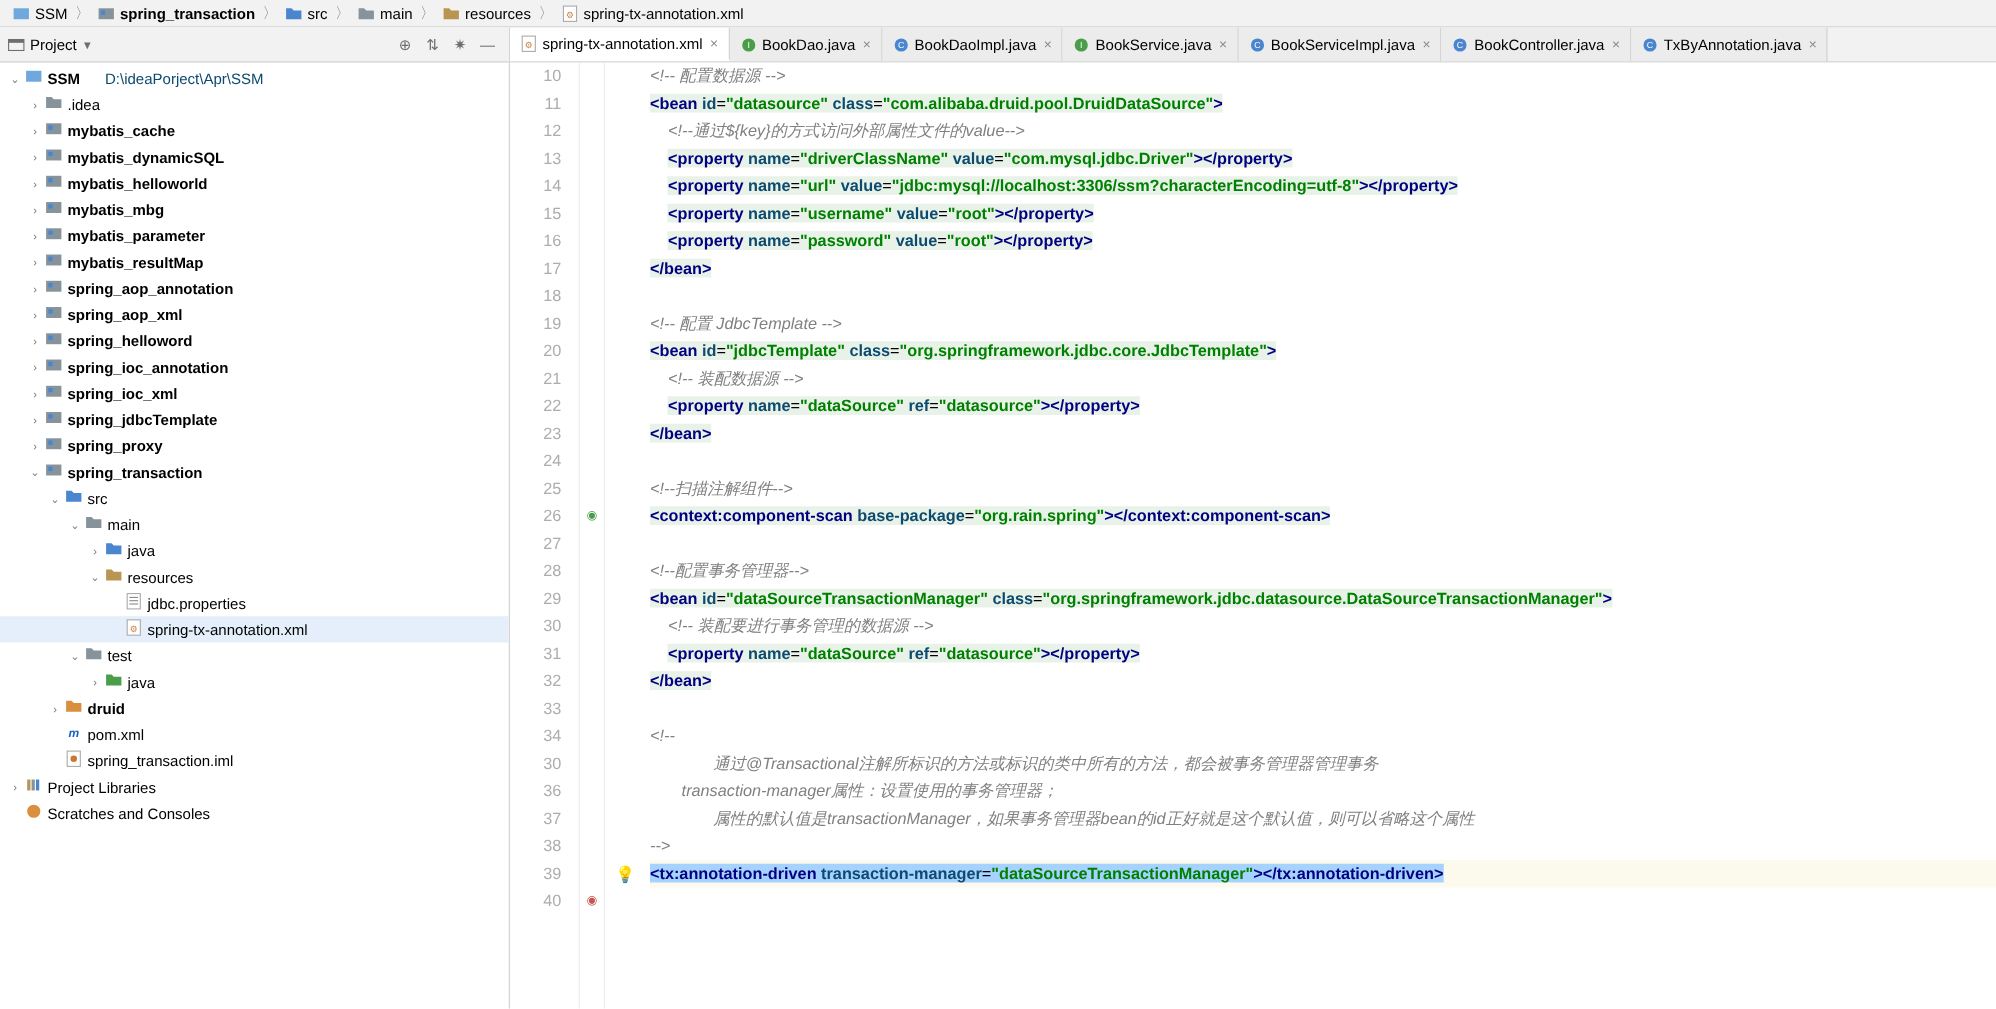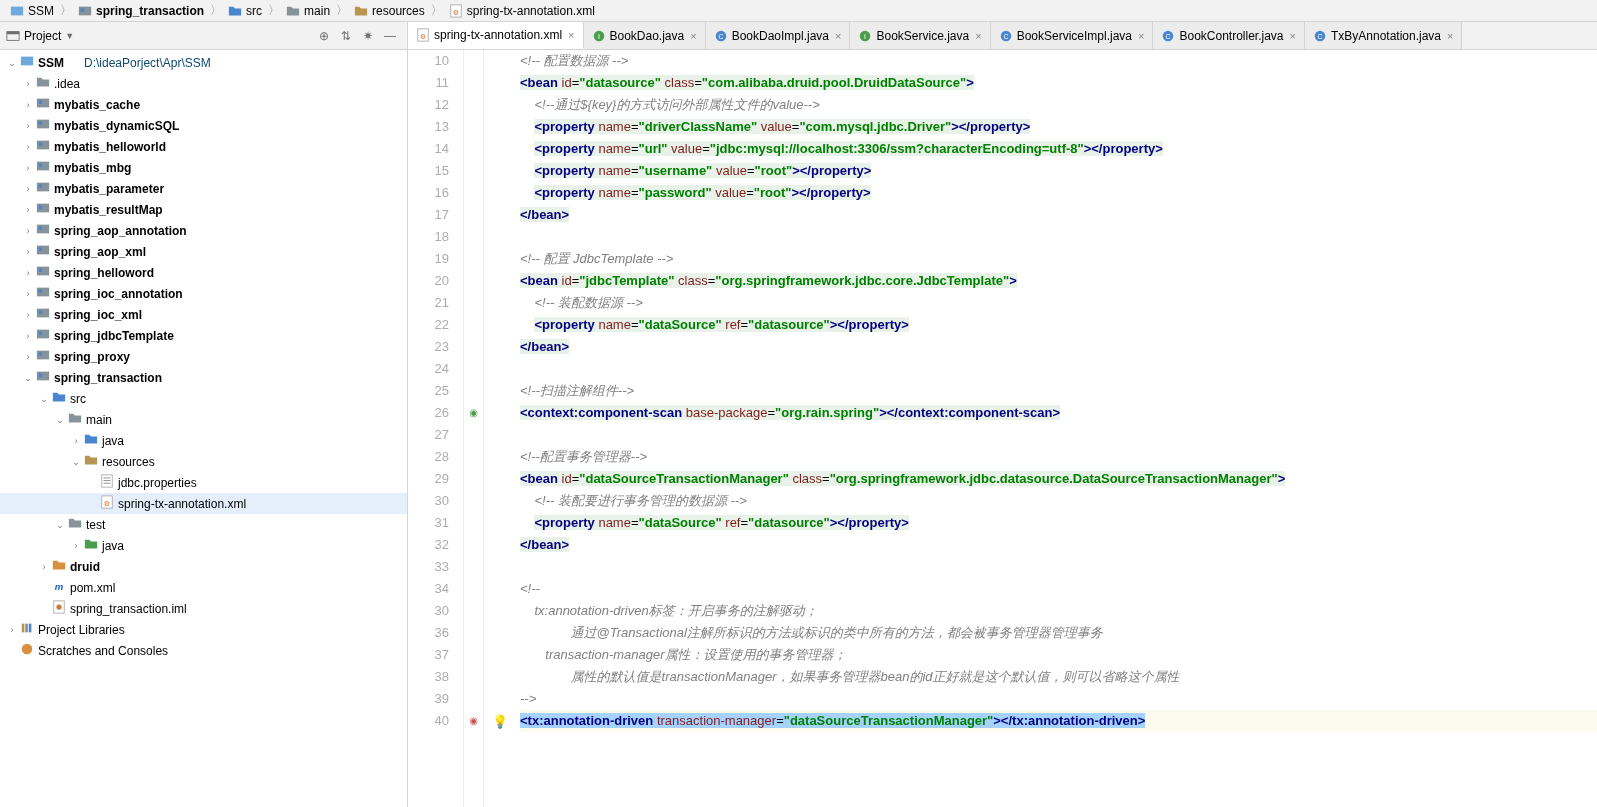--- a/index.html
+++ b/index.html
@@ -33,21 +33,21 @@
 .warning-bar { background: #fff8d6; border-bottom: 1px solid #e6da8f; padding: 4px 10px; font-size: 12px; color: #3b3b00; }
 .code-area { flex: 1; display: flex; overflow: hidden; font-family: "JetBrains Mono", Consolas, monospace; font-size: 13px; line-height: 22px; }
 .gutter { width: 56px; background: #fff; border-right: 1px solid #eee; text-align: right; color: #adadad; padding-right: 14px; user-select: none; }
 .gutter .ln { height: 22px; position: relative; }
 .gutter-marker { width: 20px; border-right: 1px solid #eee; background: #fff; }
 .gutter-marker .mk { height: 22px; display:flex; align-items:center; justify-content:center; }
 .code { flex: 1; overflow: auto; background: #fff; padding-left: 36px; }
 .code .line { height: 22px; white-space: pre; }
 .code .line.caret { background: #fcfaed; }
 .hl-tag { color: #000080; font-weight: bold; }
-.hl-attr { color: #7f1d1d; font-weight: normal; }
+.hl-attr { color: #0c4a6e; font-weight: bold; }
 .hl-val { color: #008000; font-weight: bold; }
 .hl-comment { color: #808080; font-style: italic; }
 .hl-bg { background: #e8f2e8; }
 .hl-sel { background: #a6d2ff; text-align: center; }
 svg.proj-icon { width:14px; height:14px; }
 </style>
 </head>
 <body>
 
 <div class="breadcrumb" id="breadcrumb">
@@ -492,21 +492,20 @@
           <div class="line"><span class="hl-comment">&lt;!--扫描注解组件--&gt;</span></div>
           <div class="line"><span class="hl-bg"><span class="hl-tag">&lt;context:component-scan</span> <span class="hl-attr">base-package</span>=<span class="hl-val">"org.rain.spring"</span><span class="hl-tag">&gt;&lt;/context:component-scan&gt;</span></span></div>
           <div class="line">&nbsp;</div>
           <div class="line"><span class="hl-comment">&lt;!--配置事务管理器--&gt;</span></div>
           <div class="line"><span class="hl-bg"><span class="hl-tag">&lt;bean</span> <span class="hl-attr">id</span>=<span class="hl-val">"dataSourceTransactionManager"</span> <span class="hl-attr">class</span>=<span class="hl-val">"org.springframework.jdbc.datasource.DataSourceTransactionManager"</span><span class="hl-tag">&gt;</span></span></div>
           <div class="line">    <span class="hl-comment">&lt;!-- 装配要进行事务管理的数据源 --&gt;</span></div>
           <div class="line">    <span class="hl-bg"><span class="hl-tag">&lt;property</span> <span class="hl-attr">name</span>=<span class="hl-val">"dataSource"</span> <span class="hl-attr">ref</span>=<span class="hl-val">"datasource"</span><span class="hl-tag">&gt;&lt;/property&gt;</span></span></div>
           <div class="line"><span class="hl-bg"><span class="hl-tag">&lt;/bean&gt;</span></span></div>
           <div class="line">&nbsp;</div>
           <div class="line"><span class="hl-comment">&lt;!--</span></div>
-          <div class="line">    <span class="hl-comment">tx:annotation-driven标签：开启事务的注解驱动；</span></div>
           <div class="line">              <span class="hl-comment">通过@Transactional注解所标识的方法或标识的类中所有的方法，都会被事务管理器管理事务</span></div>
           <div class="line">       <span class="hl-comment">transaction-manager属性：设置使用的事务管理器；</span></div>
           <div class="line">              <span class="hl-comment">属性的默认值是transactionManager，如果事务管理器bean的id正好就是这个默认值，则可以省略这个属性</span></div>
           <div class="line"><span class="hl-comment">--&gt;</span></div>
           <div class="line caret" style="position: relative;"><span style="position: absolute; left: -28px; top: 1px; font-size: 13px;">💡</span><span class="hl-sel"><span class="hl-tag">&lt;tx:annotation-driven</span> <span class="hl-attr">transaction-manager</span>=<span class="hl-val">"dataSourceTransactionManager"</span><span class="hl-tag">&gt;&lt;/tx:annotation-driven&gt;</span></span></div>
         </div>
     </div>
   </div>
 </div>
 

